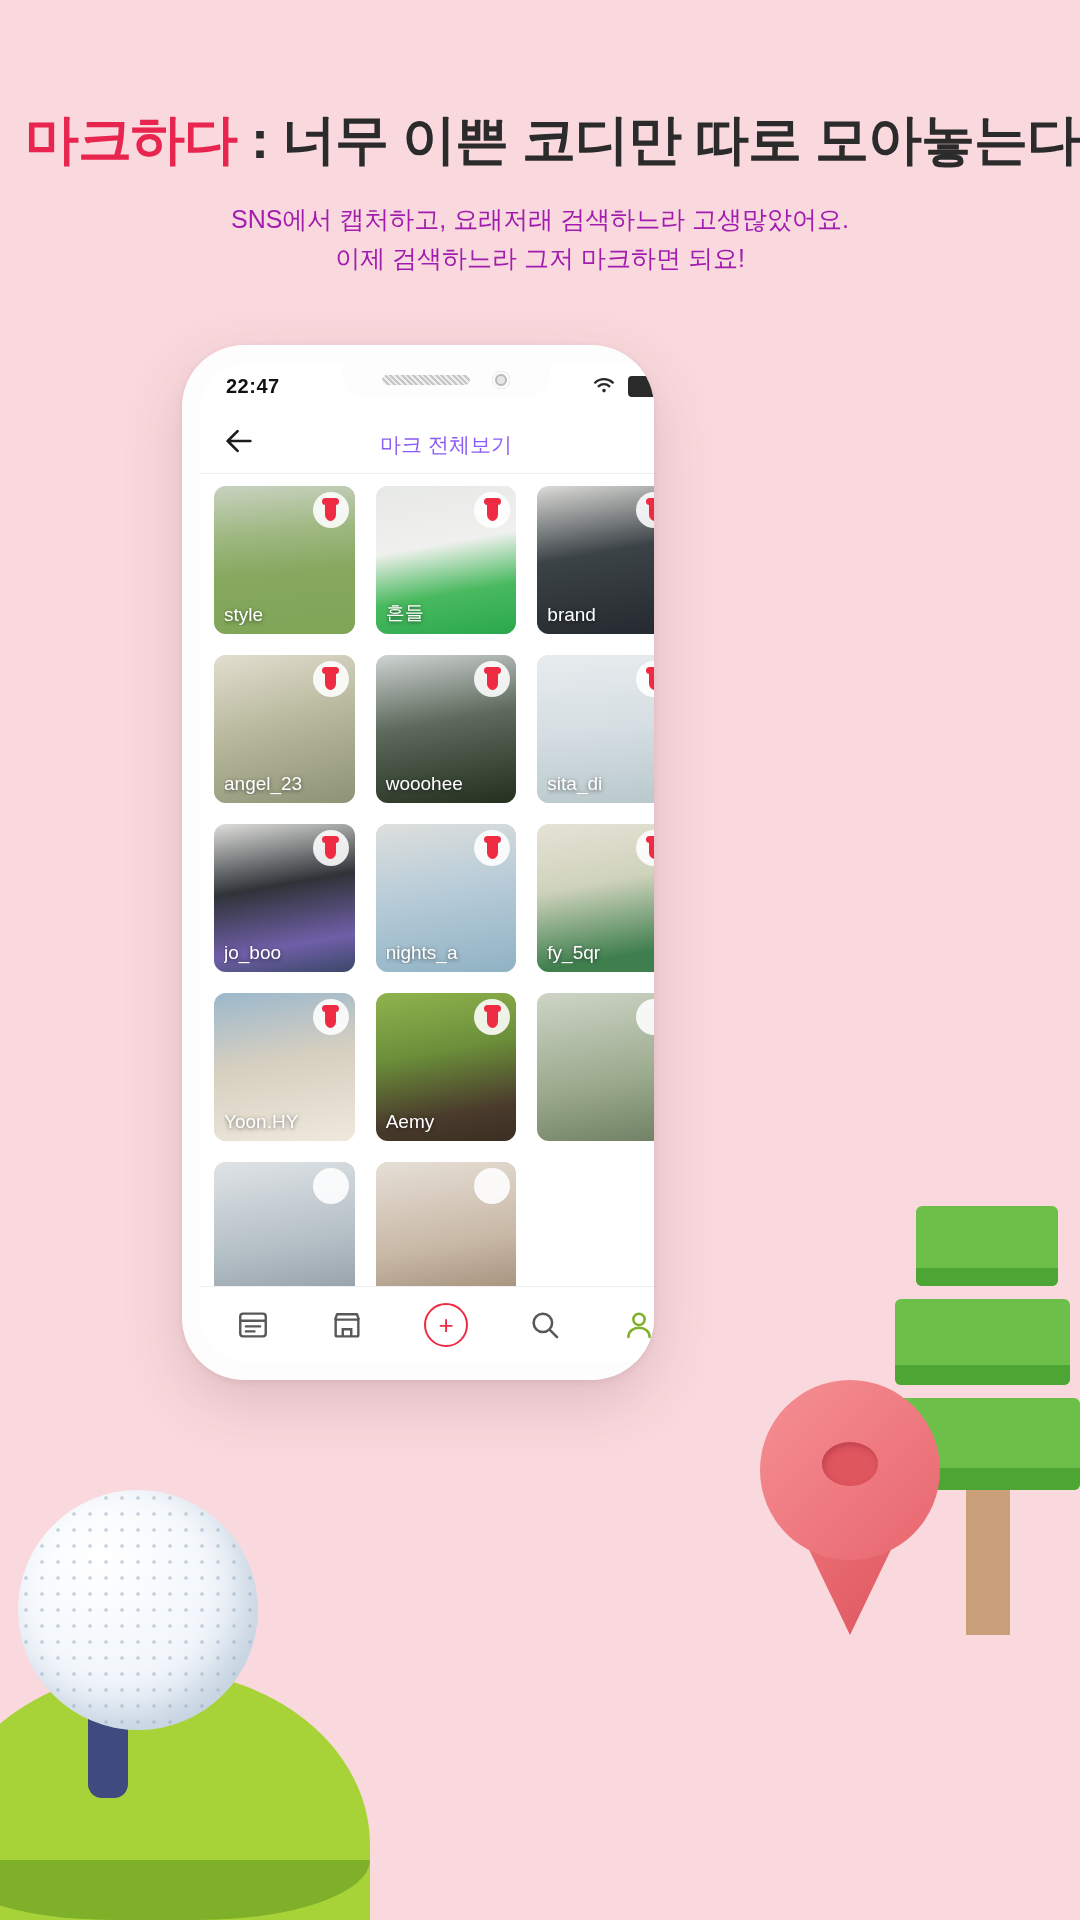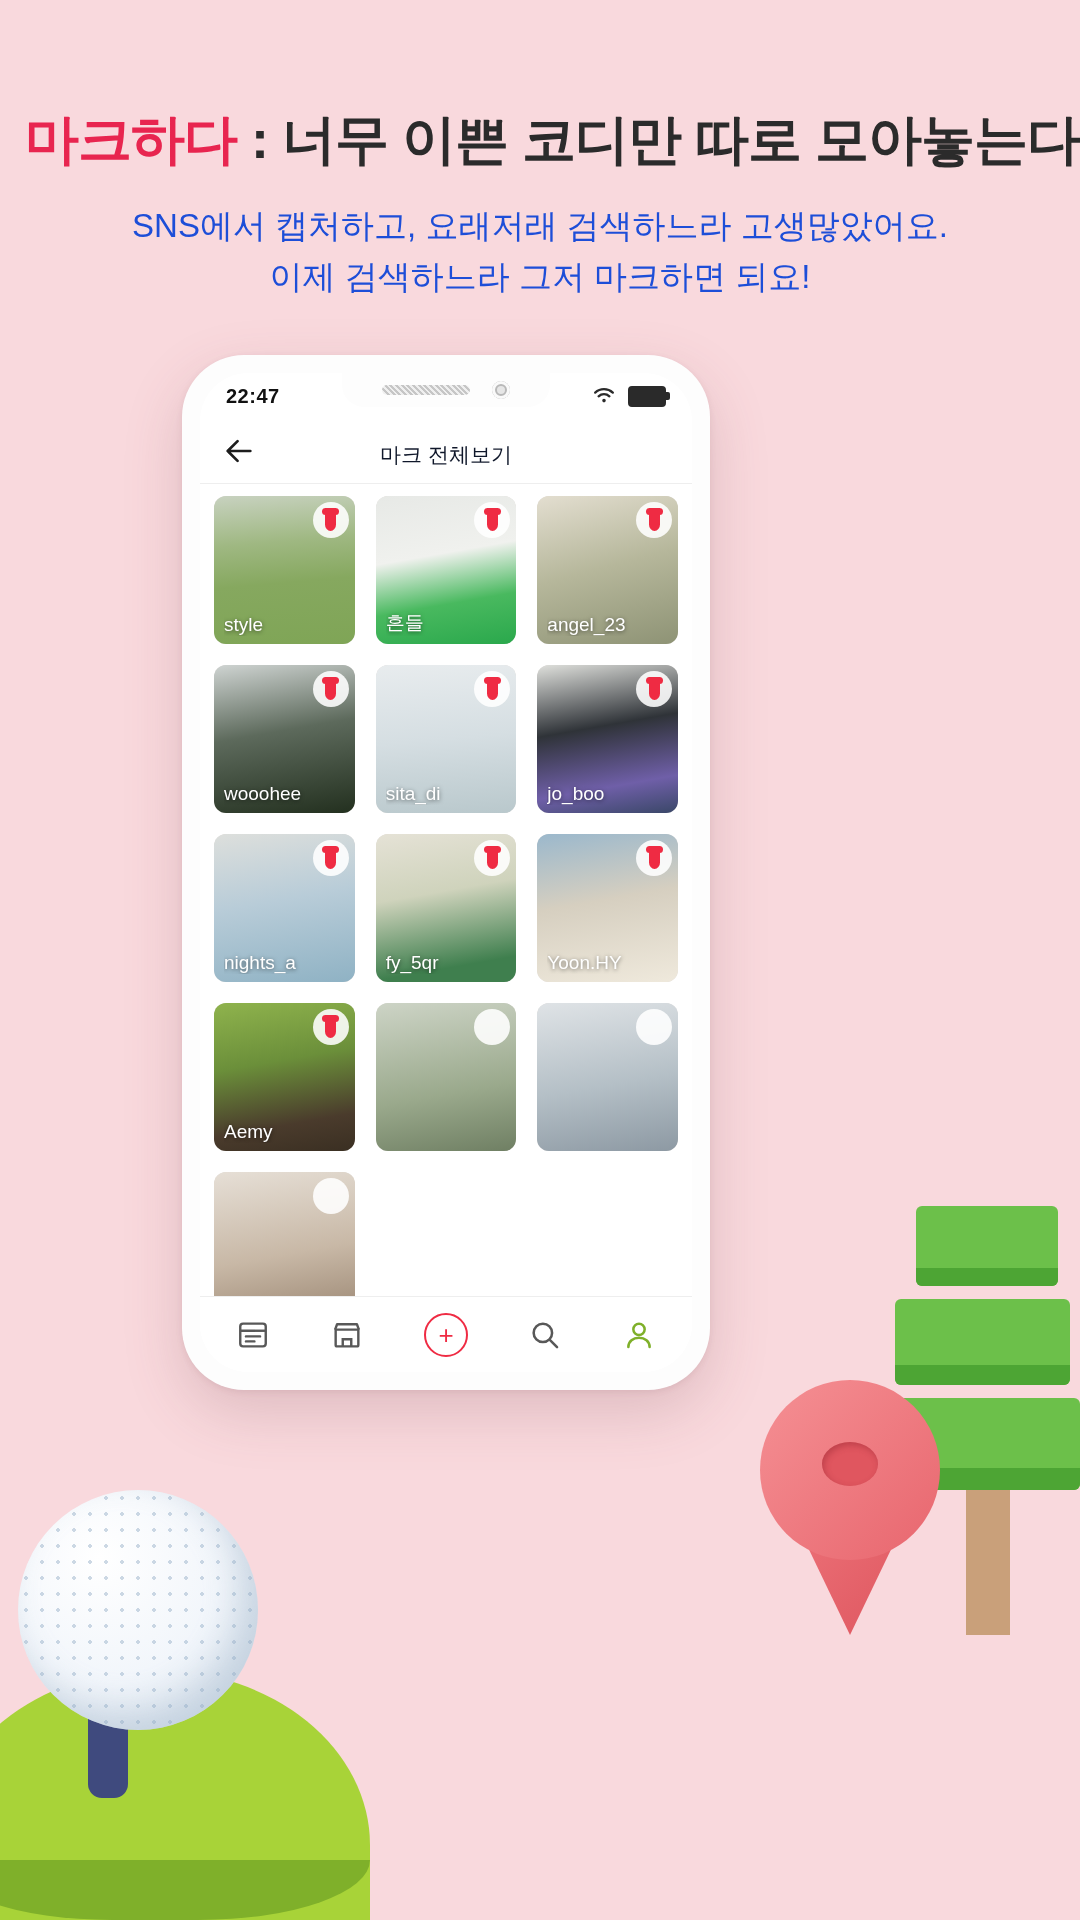--- a/index.html
+++ b/index.html
@@ -71,26 +71,26 @@
 
   
   .headline{
     position:absolute;top:104px;left:0;width:1080px;text-align:right;
     font-size:54px;font-weight:700;letter-spacing:-1px;color:#2b2b2b;
     white-space:nowrap;
   }
   .headline .hl-accent{color:#e8254f;}
   .subtitle{
     position:absolute;top:200px;left:0;width:1080px;text-align:center;
-    color:#1d4ed8;font-size:33px;line-height:1.55;font-weight:400;
+    color:#a21caf;font-size:25px;line-height:1.55;font-weight:400;
   }
 
   
   .phone{
-    position:absolute;left:182px;top:355px;width:528px;height:1035px;
+    position:absolute;left:182px;top:345px;width:472px;height:1035px;
     background:#fdfdfd;border-radius:62px;
     box-shadow:0 22px 60px rgba(120,70,80,.20), 0 2px 6px rgba(120,70,80,.10);
     padding:0;overflow:hidden;
   }
   .phone-screen{
     position:absolute;left:18px;top:18px;width:492px;height:999px;
     background:#ffffff;border-radius:48px;overflow:hidden;
   }
   .notch{
     position:absolute;left:50%;transform:translateX(-50%);top:0;
@@ -115,21 +115,21 @@
   .battery::after{content:"";position:absolute;right:-6px;top:4px;width:4px;height:8px;
     background:#2a2a2a;border-radius:0 2px 2px 0;}
 
   .appbar{
     height:64px;display:flex;align-items:center;padding:0 22px;
     border-bottom:1px solid #eeeeee;position:relative;background:#fff;
   }
   .back-arrow{width:34px;height:34px;cursor:pointer;}
   .appbar-title{
     position:absolute;left:0;width:100%;text-align:center;
-    font-size:21px;font-weight:500;color:#0f172a;pointer-events:none;margin-top:7px;
+    font-size:21px;font-weight:500;color:#8b5cf6;pointer-events:none;margin-top:7px;
   }
 
   .grid{
     padding:12px 14px 0 14px;display:grid;grid-template-columns:repeat(3,1fr);
     gap:21px;height:800px;overflow:hidden;background:#fff;
   }
   .card{
     position:relative;height:148px;border-radius:12px;overflow:hidden;
     background:#ded9d6;
   }
@@ -253,20 +253,27 @@
           <div class="card-label">style</div>
         </div>
         <div class="card">
           <div class="card-img p2"></div>
           <div class="pin-badge">
             <div class="tee"></div>
           </div>
           <div class="card-label">흔들</div>
         </div>
         <div class="card">
+          <div class="card-img p3"></div>
+          <div class="pin-badge">
+            <div class="tee"></div>
+          </div>
+          <div class="card-label">brand</div>
+        </div>
+        <div class="card">
           <div class="card-img p4"></div>
           <div class="pin-badge">
             <div class="tee"></div>
           </div>
           <div class="card-label">angel_23</div>
         </div>
         <div class="card">
           <div class="card-img p5"></div>
           <div class="pin-badge">
             <div class="tee"></div>

